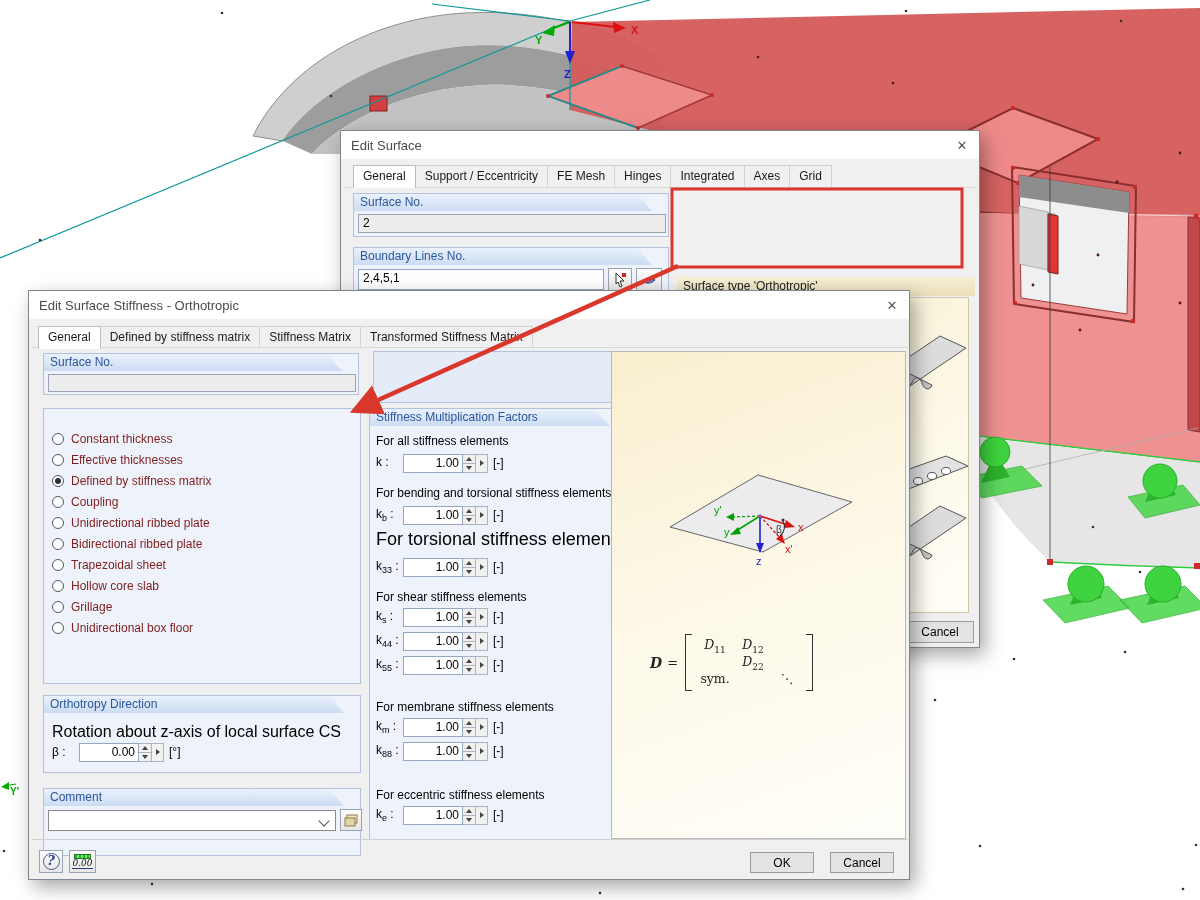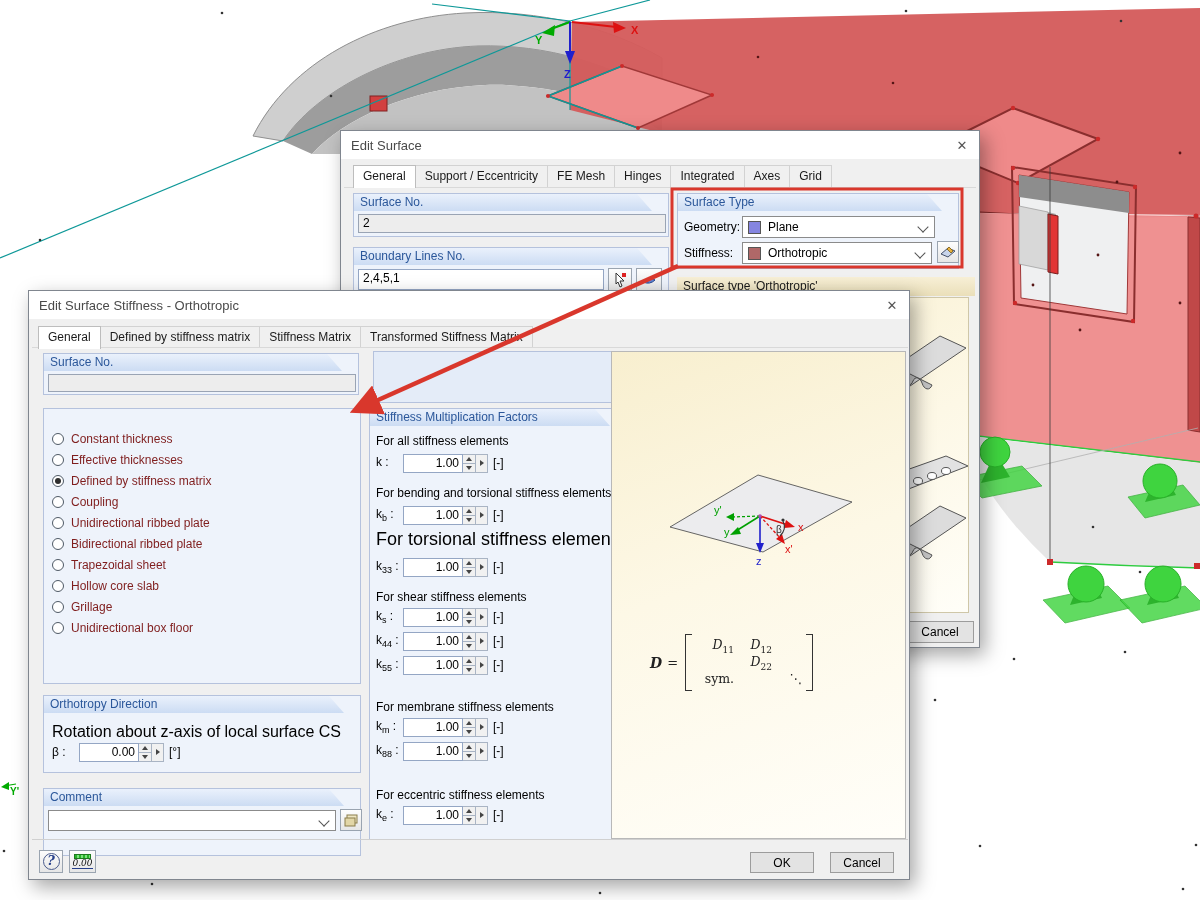--- a/index.html
+++ b/index.html
@@ -43,21 +43,21 @@
   .btn{position:absolute;background:#e3e3e3;border:1px solid #9c9c9c;font-size:12px;color:#000;text-align:center;box-sizing:border-box;line-height:19px}
   .iconbtn{position:absolute;background:linear-gradient(#fdfdfd,#e6e6e6);border:1px solid #9aa4b0;box-sizing:border-box;display:flex;align-items:center;justify-content:center}
   
   .mx{position:absolute;display:flex;align-items:center;font-family:"DejaVu Serif",serif;color:#222}
   .mx .lhs{font-style:italic;font-weight:bold;font-size:14px;margin-right:5px}
   .mx .eq{font-size:13px;margin-right:7px}
   .brk{width:6px;align-self:stretch;position:relative}
   .brk.l{border-left:1.6px solid #333;border-top:1.6px solid #333;border-bottom:1.6px solid #333}
   .brk.r{border-right:1.6px solid #333;border-top:1.6px solid #333;border-bottom:1.6px solid #333}
   .mgrid{display:grid;grid-template-columns:38px 38px 30px;grid-auto-rows:17px;padding:3px 4px;font-size:12.5px;font-style:italic}
-  .mgrid .c{text-align:right}
+  .mgrid .c{text-align:center}
   .mgrid sub{font-size:9px;font-style:normal}
   .helpq{font-family:"DejaVu Serif",serif;font-weight:bold;font-style:italic;color:#27408b;font-size:13px;border:1.4px solid #4a5b8c;border-radius:50%;width:15px;height:15px;line-height:14px;text-align:center}
   .unitsb{display:flex;flex-direction:column;align-items:center;justify-content:center}
   .unitsb .ruler{width:17px;height:5px;background:repeating-linear-gradient(90deg,#27b427 0 2px,#7fe07f 2px 4px);border:1px solid #1d7a1d;box-sizing:border-box}
   .unitsb .uv{font-family:"DejaVu Serif",serif;font-style:italic;font-size:9px;line-height:9px;border-bottom:1px solid #27408b;color:#111}
 </style>
 </head>
 <body>
 
 <svg id="stage" viewBox="0 0 1200 900">
@@ -227,41 +227,20 @@
         <rect x="9" y="1" width="4" height="4" fill="#d22"></rect>
       </svg>
     </div>
     <div class="iconbtn" style="left:282px;top:20px;width:26px;height:23px">
       <svg width="16" height="12" viewBox="0 0 16 12">
         <path d="M 2,8 Q 8,1 14,6 Q 9,11 2,8 Z" fill="#5a86d6" stroke="#25418c" stroke-width="1"></path>
       </svg>
     </div>
   </div>
 
-  <div class="group" style="left:336px;top:62px;width:282px;height:76px">
-    <div class="ghead">Surface Type</div>
-    <span style="position:absolute;left:6px;top:26px;font-size:12px">Geometry:</span>
-    <div class="combo" style="left:64px;top:22px;width:193px;height:22px">
-      <span class="swatch" style="background:#8585e0"></span>
-      <span>Plane</span>
-      <i class="chev"></i>
-    </div>
-    <span style="position:absolute;left:6px;top:52px;font-size:12px">Stiffness:</span>
-    <div class="combo" style="left:64px;top:48px;width:190px;height:22px">
-      <span class="swatch" style="background:#b06868"></span>
-      <span>Orthotropic</span>
-      <i class="chev"></i>
-    </div>
-    <div class="iconbtn" style="left:259px;top:47px;width:22px;height:22px">
-      <svg width="16" height="14" viewBox="0 0 16 14">
-        <polygon points="1,9 8,3 15,6 8,12" fill="#c8d4ea" stroke="#44506a" stroke-width="1"></polygon>
-        <path d="M 9,2 L 13,6 L 11,8 L 7,4 Z" fill="#e8b23c" stroke="#7a5a10" stroke-width="0.8"></path>
-      </svg>
-    </div>
-  </div>
 
   <div style="position:absolute;left:336px;top:146px;width:292px;height:19px" class="ghead ghead-cream">Surface type 'Orthotropic'</div>
   <div style="position:absolute;left:336px;top:166px;width:292px;height:316px;background:linear-gradient(150deg,#f8efcf,#fdf8e6 55%,#fffef8);border:1px solid #cfc7a8;box-sizing:border-box">
     <svg width="290" height="314" viewBox="0 0 290 314">
       <g stroke="#555" stroke-width="1" fill="#dcdcdc">
         <path d="M 206,76 L 262,38 L 288,50 L 232,88 Z"></path>
         <path d="M 206,76 c 3,8 8,9 10,3 c 2,-5 7,-4 9,2 c 2,7 8,8 10,2 c 2,-5 7,-4 9,2 c 2,7 8,8 10,2 l -22,-11 Z" fill="#c4c4c4"></path>
         <path d="M 206,180 L 268,158 L 290,168 L 228,192 Z" fill="#e2e2e2"></path>
         <path d="M 206,180 L 228,192 L 228,201 L 206,189 Z" fill="#b5b5b5"></path>
         <ellipse cx="240" cy="183" rx="4.5" ry="3.5" fill="#fff"></ellipse>

